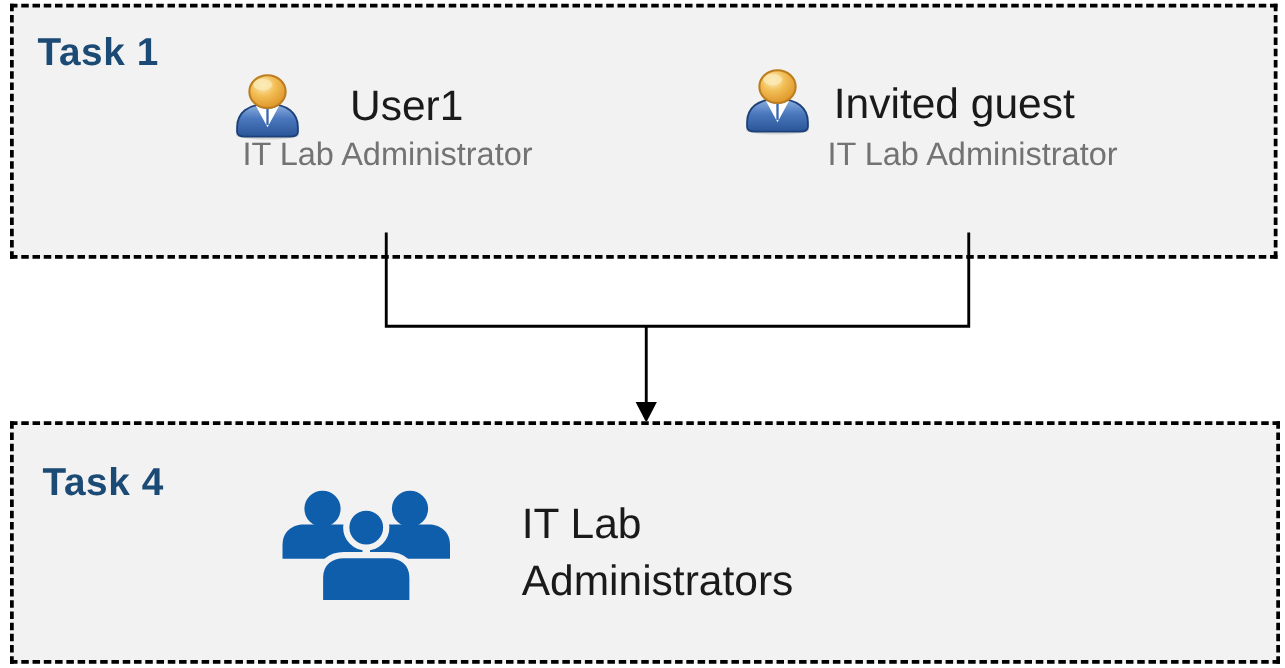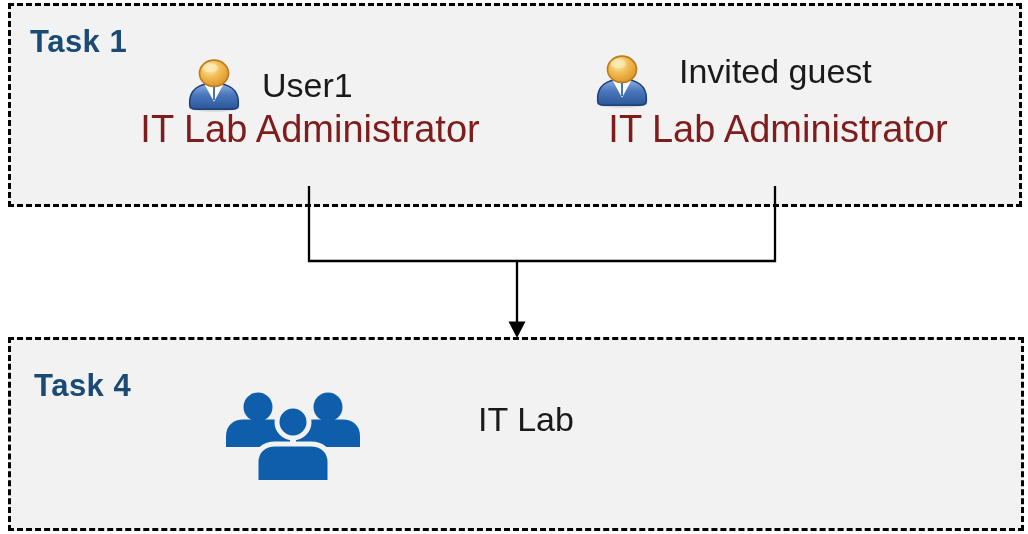--- a/index.html
+++ b/index.html
@@ -31,22 +31,22 @@
   #task2-label { left: 34px; top: 368px; }
   .abs { position: absolute; }
   .user-name {
     position: absolute;
     font-size: 34px;
     color: #1A1A1A;
     white-space: nowrap;
   }
   .user-role {
     position: absolute;
-    font-size: 38px;
-    color: #7f1d1d;
+    font-size: 26px;
+    color: #737373;
     white-space: nowrap;
     transform: translateX(-50%);
   }
   .group-name {
     position: absolute;
     left: 526px;
     top: 396px;
     transform: translateX(-50%);
     font-size: 34px;
     line-height: 46px;
@@ -86,34 +86,34 @@
   <div class="abs" style="left:185px; top:57px;">
     <svg width="58" height="56" viewBox="0 0 62 58">
       <ellipse cx="31" cy="53.5" rx="27" ry="4" fill="#BFBFBF" opacity="0.55"></ellipse>
       <path d="M31,27 C14,27 5,35 5,47 L5,51 Q5,55 12,55 L50,55 Q57,55 57,51 L57,47 C57,35 48,27 31,27 Z" fill="url(#personBody)" stroke="#1D4077" stroke-width="1.6"></path>
       <path d="M21,28.5 L31,47 L41,28.5 Q31,34.5 21,28.5 Z" fill="#FFFFFF"></path>
       <path d="M31,31 L31,45" stroke="#3B69B0" stroke-width="2"></path>
       <ellipse cx="31" cy="16.5" rx="15.5" ry="14" fill="url(#personHead)" stroke="#BC7D1E" stroke-width="1.8"></ellipse>
       <ellipse cx="27" cy="10.5" rx="8" ry="5" fill="#FBE9B4" opacity="0.75"></ellipse>
     </svg>
   </div>
-  <div class="user-name" style="left:262px; top:66px;text-align:center;">User1</div>
+  <div class="user-name" style="left:280px; top:66px;text-align:center;">User1</div>
   <div class="user-role" style="left:310px; top:108px;">IT Lab Administrator</div>
 
   <div class="abs" style="left:593px; top:53px;">
     <svg width="58" height="56" viewBox="0 0 62 58">
       <ellipse cx="31" cy="53.5" rx="27" ry="4" fill="#BFBFBF" opacity="0.55"></ellipse>
       <path d="M31,27 C14,27 5,35 5,47 L5,51 Q5,55 12,55 L50,55 Q57,55 57,51 L57,47 C57,35 48,27 31,27 Z" fill="url(#personBody)" stroke="#1D4077" stroke-width="1.6"></path>
       <path d="M21,28.5 L31,47 L41,28.5 Q31,34.5 21,28.5 Z" fill="#FFFFFF"></path>
       <path d="M31,31 L31,45" stroke="#3B69B0" stroke-width="2"></path>
       <ellipse cx="31" cy="16.5" rx="15.5" ry="14" fill="url(#personHead)" stroke="#BC7D1E" stroke-width="1.8"></ellipse>
       <ellipse cx="27" cy="10.5" rx="8" ry="5" fill="#FBE9B4" opacity="0.75"></ellipse>
     </svg>
   </div>
-  <div class="user-name" style="left:667px; top:52px;margin-left:12px;">Invited guest</div>
+  <div class="user-name" style="left:667px; top:64px;">Invited guest</div>
   <div class="user-role" style="left:778px; top:108px;">IT Lab Administrator</div>
 
   <svg id="connector-overlay" width="1028" height="534" viewBox="0 0 1028 534">
     <path d="M309,186 V261 H775 V186" fill="none" stroke="#000000" stroke-width="2.3"></path>
     <path d="M517,261 V324" fill="none" stroke="#000000" stroke-width="2.3"></path>
     <polygon points="517,338 508.5,321.5 525.5,321.5" fill="#000000"></polygon>
   </svg>
 
   <div id="task2-box" class="task-box"></div>
   <div id="task2-label" class="task-label">Task 4</div>
@@ -127,15 +127,16 @@
       <circle cx="110" cy="16" r="14.5" fill="#0F5EAC"></circle>
       <path d="M78,56 V45 C78,34 86,28.5 95,28.5 L125,28.5 C134,28.5 142,34 142,45 V56 Z" fill="#0F5EAC"></path>
 
       <path d="M38,92 V71 C38,59 47,53 57,53 L93,53 C103,53 112,59 112,71 V92 Z" fill="#0F5EAC" stroke="#F2F2F2" stroke-width="5"></path>
       <circle cx="75" cy="31" r="16" fill="#0F5EAC" stroke="#F2F2F2" stroke-width="5"></circle>
     </svg>
   </div>
 
   <div class="group-name">
     <div>IT Lab</div>
+    <div>Administrators</div>
   </div>
 
 </div>
 
 </body></html>

